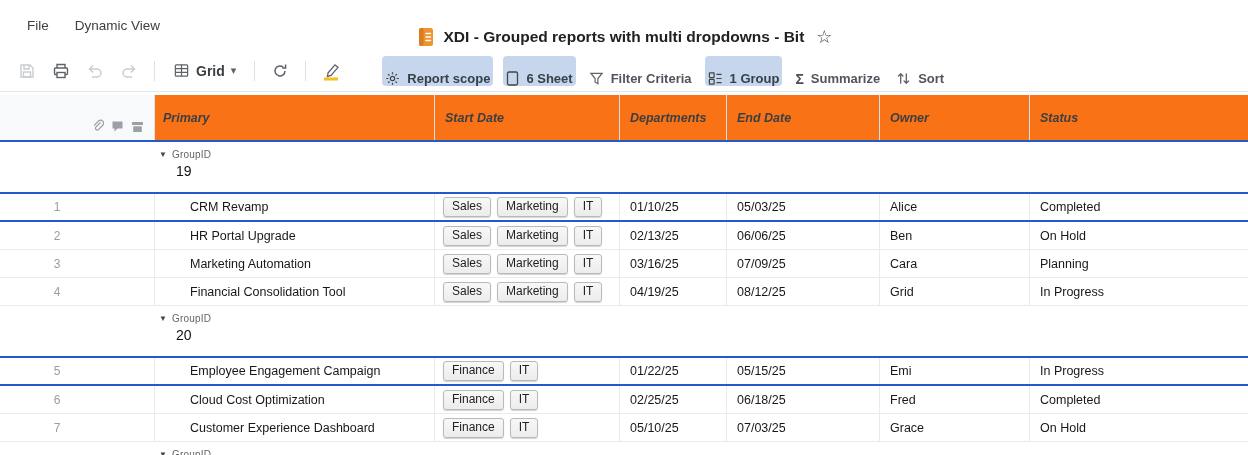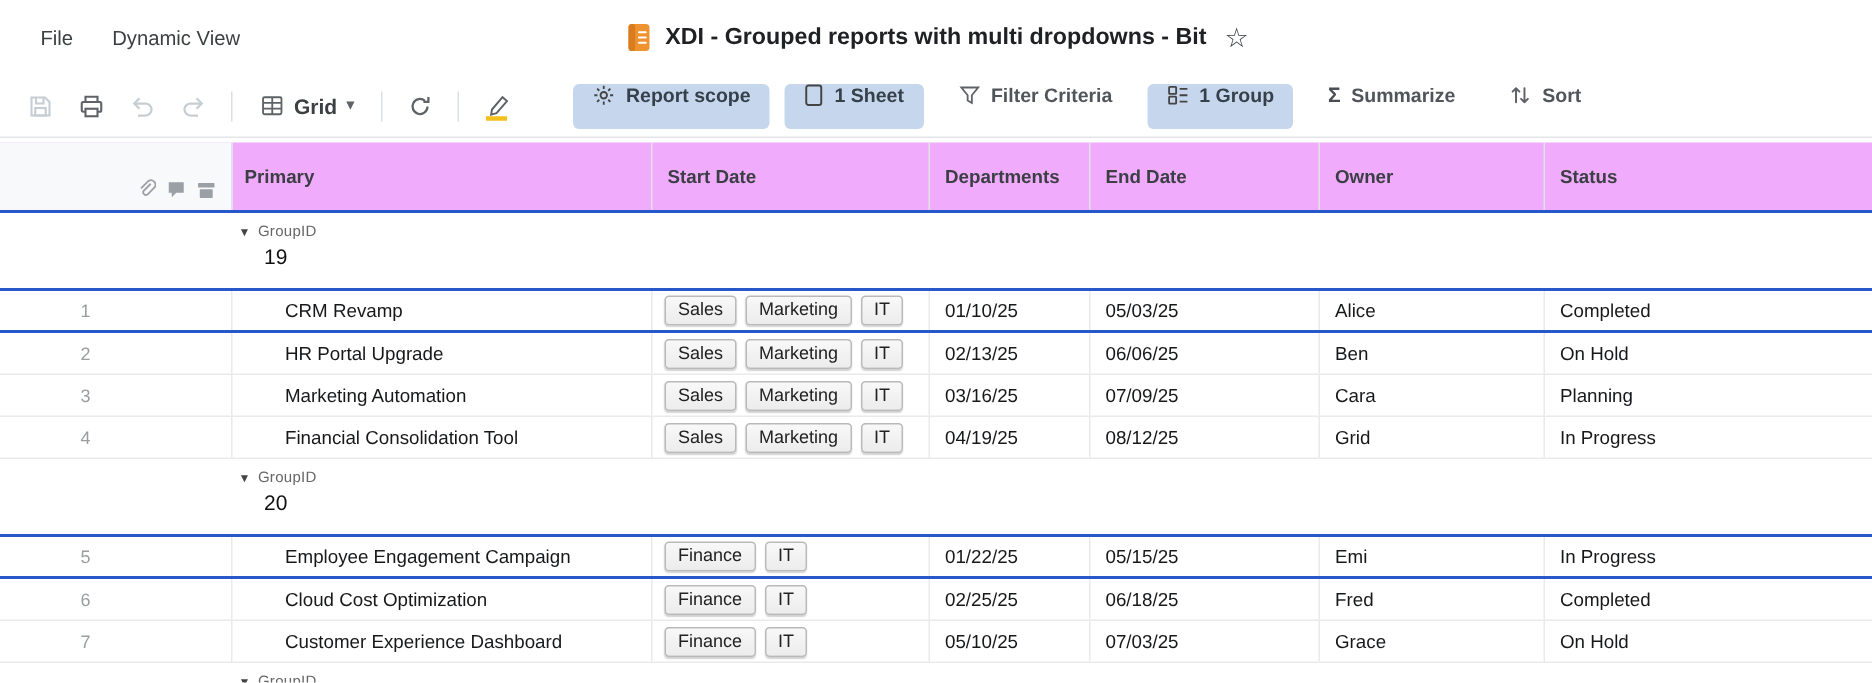--- a/index.html
+++ b/index.html
@@ -3,47 +3,47 @@
 <meta charset="utf-8">
 <style>
   * { box-sizing: border-box; margin: 0; padding: 0; }
   html, body { width: 1248px; height: 455px; overflow: hidden; background: #fff;
     font-family: "Liberation Sans", sans-serif; }
 
   
   .topbar { position: relative; height: 50px; display: flex; align-items: center; background:#fff; }
   .menubar { display: flex; align-items: center; gap: 26px; padding-left: 27px; }
   .menu-item { font-size: 13.5px; color: #3d4043; cursor: pointer; white-space: nowrap; }
-  .title-wrap { position: absolute; left: 0; right: 0; top: 0; height: 50px;
+  .title-wrap { position: absolute; left: 0; right: 0; top: 12px; height: 50px;
     display: flex; align-items: center; justify-content: center; gap: 9px; pointer-events: none; }
   .title-wrap > * { pointer-events: auto; }
   .doc-title { font-size: 15.5px; font-weight: 700; color: #202124; white-space: nowrap; }
   .star { font-size: 18px; color: #3c4043; line-height: 1; margin-left: 3px; }
 
   
   .toolbar { height: 42px; display: flex; align-items: center; gap: 8px;
     padding: 0 14px; border-bottom: 1px solid #e2e5e9; background: #fff; }
   .tb-icon { width: 26px; height: 26px; display: flex; align-items: center; justify-content: center;
     border-radius: 4px; flex: 0 0 auto; }
   .tb-sep { width: 1px; height: 20px; background: #dcdfe3; margin: 0 4px; flex: 0 0 auto; }
   .view-select { display: flex; align-items: center; gap: 6px; padding: 3px 6px; border-radius: 4px; }
   .view-label { font-size: 14px; color: #3c4043; font-weight: 600; }
   .caret { font-size: 11px; color: #5f6368; line-height: 1; }
   .tb-buttons { display: flex; align-items: center; gap: 10px; margin-left: 30px; }
-  .tb-btn { display: flex; align-items: flex-start; gap: 7px; height: 30px; padding: 0 13px;
+  .tb-btn { display: flex; align-items: flex-end; gap: 7px; height: 30px; padding: 0 3px;
     border-radius: 4px; font-size: 13px; font-weight: 600; color: #50555b;
     background: transparent; border: none; cursor: pointer; white-space: nowrap; }
   .tb-btn.active { background: #c6d7ed; color: #36404a; }
   .glyph { font-size: 14px; line-height: 1; color: #494e54; }
 
   
   .table-area { margin-top: 3px; }
   .grid-row { display: grid; grid-template-columns: 155px 280px 185px 107px 153px 150px auto; }
 
-  .thead { height: 47px; background: #f0abfc; border-bottom: 2px solid #2758c9; }
+  .thead { height: 47px; background: #f97316; border-bottom: 2px solid #2758c9; font-style: italic; }
   .th { display: flex; align-items: center; padding-left: 10px; font-size: 12.5px;
     font-weight: 700; color: #3b3f44; border-right: 1px solid #dfe2e6; }
   .th.last { border-right: none; }
   .th-gutter { display: flex; align-items: flex-end; justify-content: flex-end;
     gap: 7px; padding: 0 10px 7px 0; border-right: 1px solid #dfe2e6; background: #f8f9fa; }
   .th-primary { padding-left: 8px; }
 
   .group-row { height: 52px; background: #fff; border-bottom: 2px solid #2758c9; }
   .g-body { grid-column: 2 / 8; padding: 7px 0 0 4px; }
   .g-label { display: flex; align-items: center; gap: 5px; cursor: pointer; width: max-content; }
@@ -148,21 +148,21 @@
         </svg>
       </span>
       <span>Report scope</span>
     </button>
     <button class="tb-btn active">
       <span>
         <svg width="13" height="15" viewBox="0 0 13 15" fill="none" stroke="#444" stroke-width="1.3">
           <rect x="1.5" y="1" width="10" height="13" rx="1.5"></rect>
         </svg>
       </span>
-      <span>1 Sheet</span>
+      <span>6 Sheet</span>
     </button>
     <button class="tb-btn">
       <span>
         <svg width="15" height="15" viewBox="0 0 16 16" fill="none" stroke="#5f6368" stroke-width="1.3">
           <path d="M2 2.5h12L9.5 8v5.5l-3-1.8V8z"></path>
         </svg>
       </span>
       <span>Filter Criteria</span>
     </button>
     <button class="tb-btn active">

